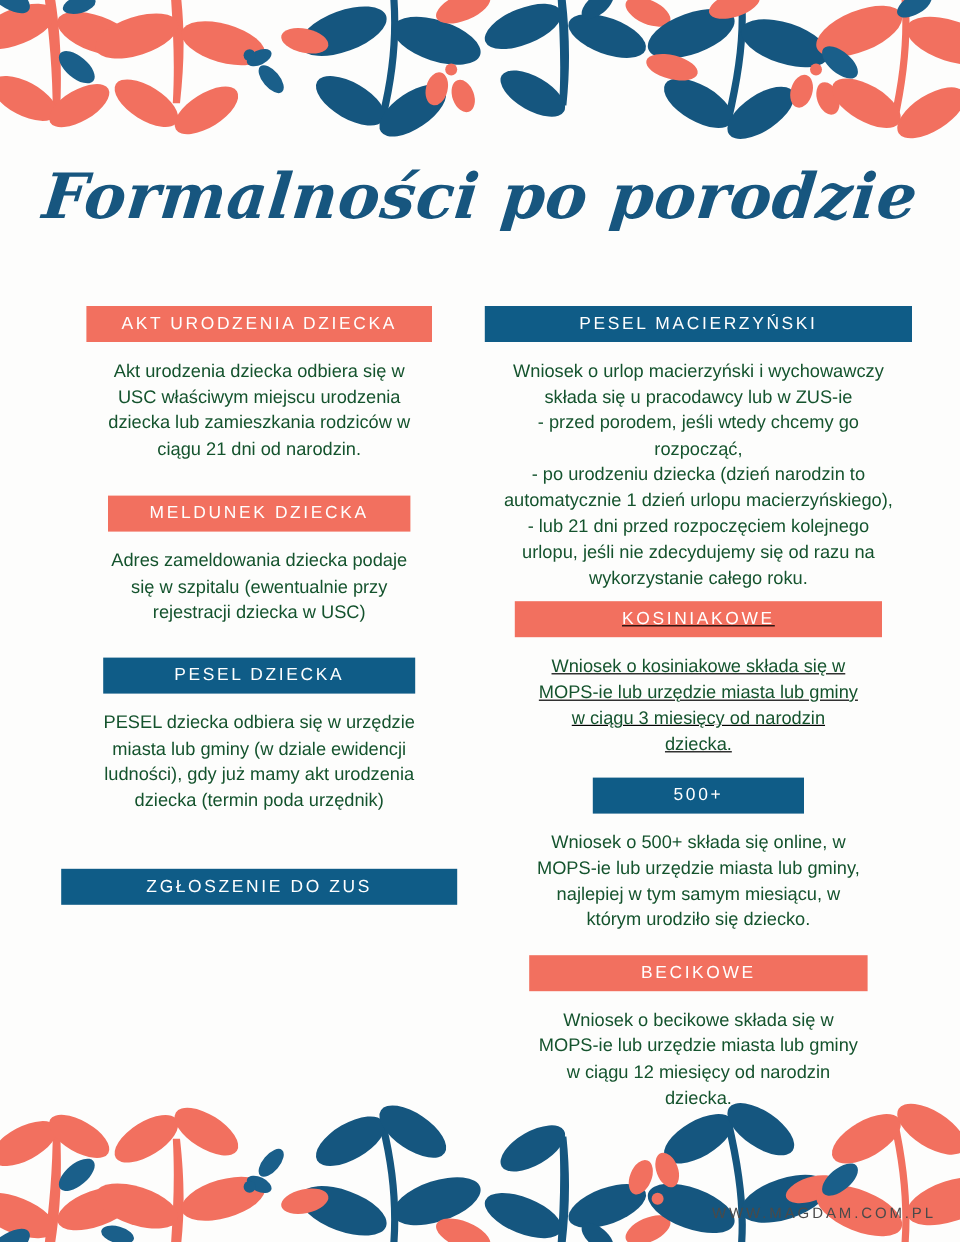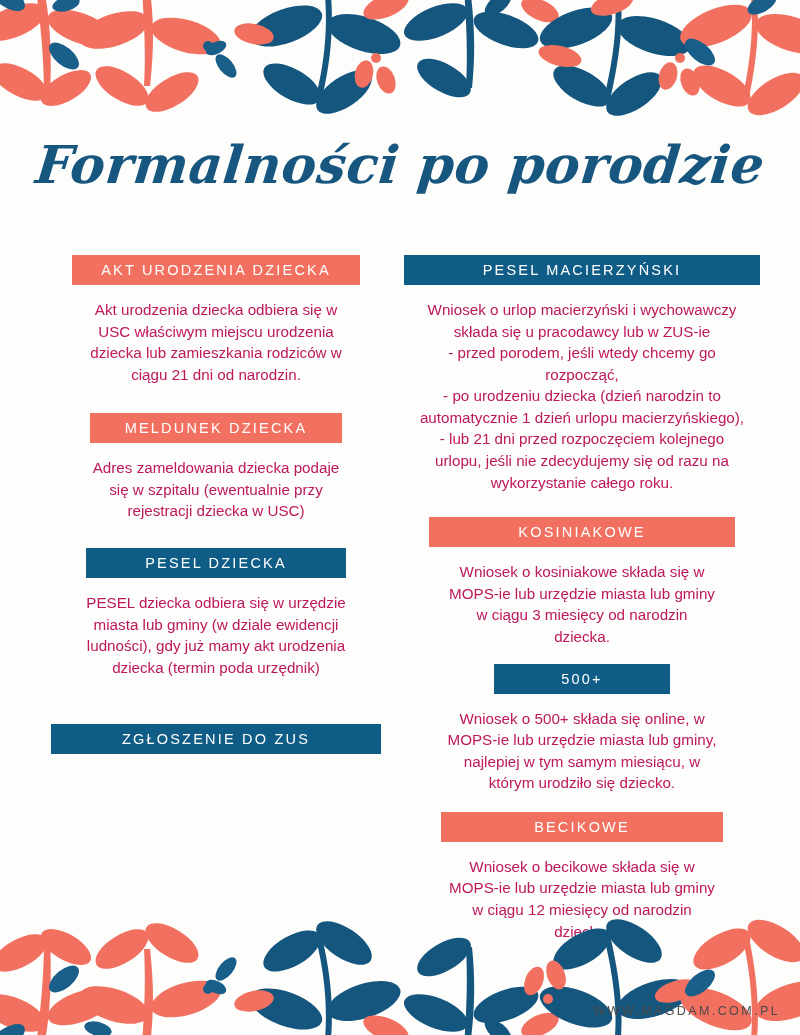--- a/index.html
+++ b/index.html
@@ -80,21 +80,21 @@
     box-sizing: border-box;
     margin: 0 auto;
     white-space: nowrap;
     font-family: "Liberation Sans", sans-serif;
   }
   .bar.coral { background: #f2705f; }
   .bar.blue  { background: #0f5c87; }
 
   .body-text {
     text-align: center;
-    color: #be185d;
+    color: #14532d;
     font-size: 15.2px;
     line-height: 1.42;
     margin: 14px auto 0 auto;
     white-space: pre-line;
   }
 
   
   .w-akt      { width: 288px; }
   .w-pesel    { width: 260px; }
   .w-meldunek { width: 252px; }
@@ -112,21 +112,21 @@
   .t-kosin    { width: 330px; }
   .t-500      { width: 330px; }
   .t-becik    { width: 330px; }
 
   
   .sec-akt      { margin-top: 0px; }
   .sec-pesel    { margin-top: 26px; }
   .sec-meldunek { margin-top: 28px; }
   .sec-zus      { margin-top: 46px; }
   .sec-urlop    { margin-top: 0px; }
-  .sec-kosin    { margin-top: 24px; }
+  .sec-kosin    { margin-top: 8px; text-decoration: underline; }
   .sec-500      { margin-top: 16px; }
   .sec-becik    { margin-top: 18px; }
 
   
   .footer-url {
     position: absolute;
     right: 20px;
     bottom: 17px;
     font-size: 12.5px;
     letter-spacing: 2.4px;

